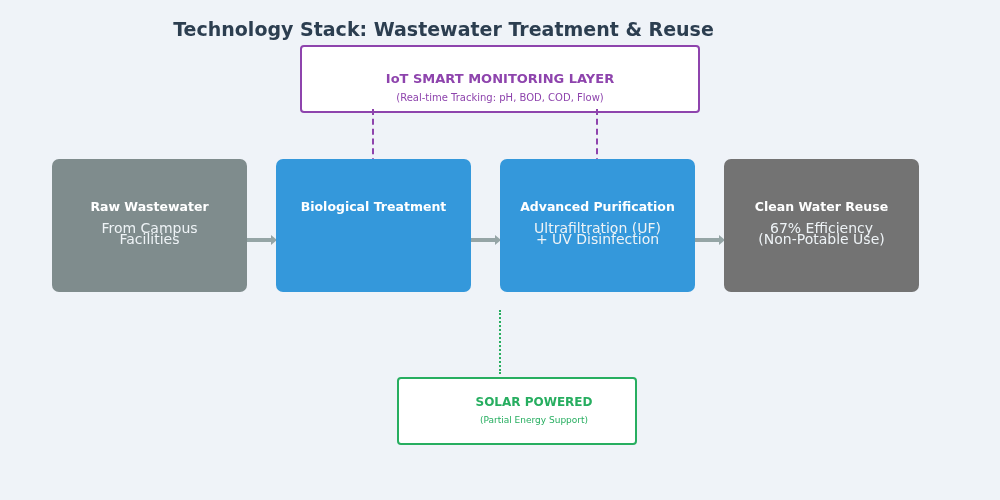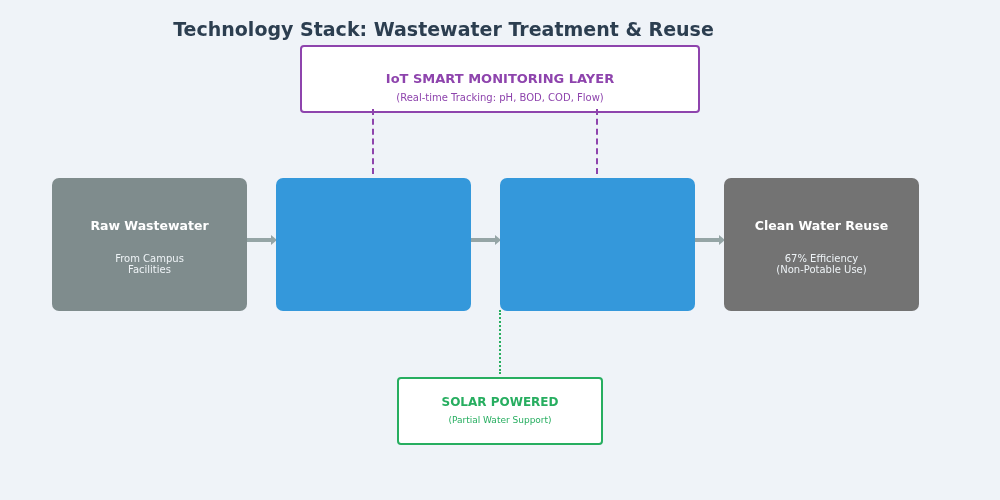--- a/index.html
+++ b/index.html
@@ -14,35 +14,35 @@
   .iot {
     position: absolute; left: 300px; top: 45px; width: 396px; height: 64px;
     background: #fff; border: 2px solid #8e44ad; border-radius: 4px; text-align: center;
   }
   .iot .h { margin-top: 24px; font-size: 13px; font-weight: bold; color: #8e44ad; }
   .iot .s { margin-top: 6px; font-size: 10px; color: #8e44ad; }
   .vdash {
     position: absolute; width: 0; border-left: 2px dashed #8e44ad;
   }
   .box {
-    position: absolute; top: 178px; width: 195px; height: 133px; border-radius: 7px;
+    position: absolute; top: 159px; width: 195px; height: 133px; border-radius: 7px;
     text-align: center; color: #fff;
   }
   .box .h { margin-top: 40px; font-size: 12.5px; font-weight: bold; }
-  .box .s { margin-top: 20px; font-size: 10px; line-height: 11px; white-space: pre-line; color: #eef3f6; }
+  .box .s { margin-top: 9px; font-size: 14px; line-height: 11px; white-space: pre-line; color: #eef3f6; }
   .arrow { position: absolute; top: 238px; height: 4px; background: #95a5a6; }
   .arrow::after {
     content: ""; position: absolute; right: -4px; top: -3px;
     width: 0; height: 0; border-top: 5px solid transparent; border-bottom: 5px solid transparent;
     border-left: 6px solid #95a5a6;
   }
   .vdot { position: absolute; left: 499px; top: 310px; height: 64px; border-left: 2px dotted #27ae60; }
   .solar {
     position: absolute; left: 397px; top: 377px; width: 202px; height: 64px;
-    background: #fff; border: 2px solid #27ae60; border-radius: 4px; text-align: center;
+    background: #fff; border: 2px solid #27ae60; border-radius: 4px; text-align: center; padding-left: 34px;
   }
   .solar .h { margin-top: 16px; font-size: 12px; font-weight: bold; color: #27ae60; }
   .solar .s { margin-top: 6px; font-size: 9px; color: #27ae60; }
 </style>
 </head>
 <body>
 
 <div class="title">Technology Stack: Wastewater Treatment &amp; Reuse</div>
 
 <div class="iot">
@@ -53,30 +53,34 @@
 <div class="vdash" style="left:596px; top:109px; height:65px;"></div>
 
 <div class="box" style="left:52px; background:#7f8c8d;">
   <div class="h">Raw Wastewater</div>
   <div class="s">From Campus
 Facilities</div>
 </div>
 <div class="arrow" style="left:247px; width:26px;"></div>
 
 <div class="box" style="left:276px; background:#3498db;">
+  <div class="h">Biological Treatment</div>
 </div>
 <div class="arrow" style="left:471px; width:26px;"></div>
 
 <div class="box" style="left:500px; background:#3498db;">
+  <div class="h">Advanced Purification</div>
+  <div class="s">Ultrafiltration (UF)
++ UV Disinfection</div>
 </div>
 <div class="arrow" style="left:695px; width:26px;"></div>
 
 <div class="box" style="left:724px; background:#737373;">
   <div class="h">Clean Water Reuse</div>
   <div class="s">67% Efficiency
 (Non-Potable Use)</div>
 </div>
 
 <div class="vdot"></div>
 <div class="solar">
   <div class="h">SOLAR POWERED</div>
-  <div class="s">(Partial Water Support)</div>
+  <div class="s">(Partial Energy Support)</div>
 </div>
 
 </body></html>

